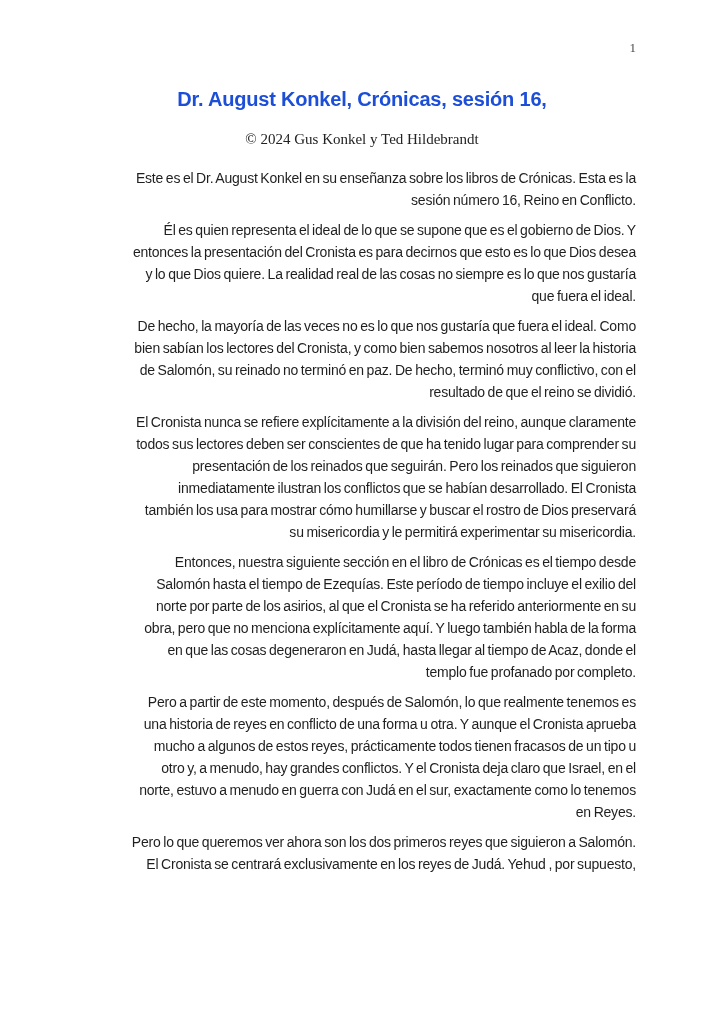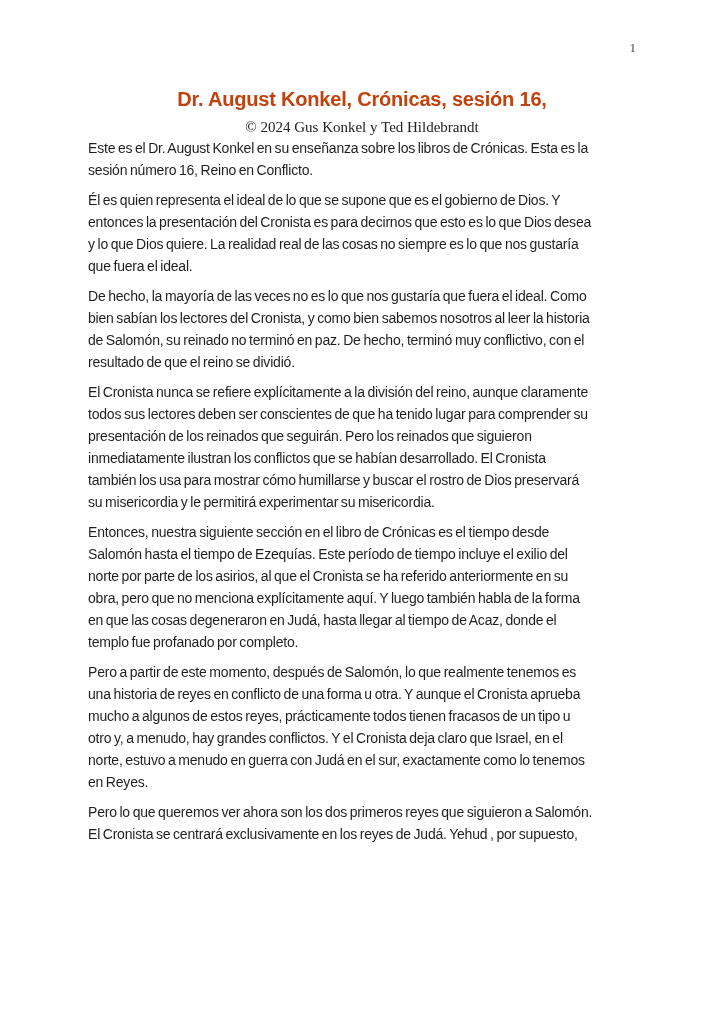--- a/index.html
+++ b/index.html
@@ -24,36 +24,38 @@
     font-size: 13px;
     color: #4a4a4a;
   }
   .doc-title {
     padding-top: 84px;
     text-align: center;
     font-weight: bold;
     font-size: 20px;
     line-height: 30px;
     letter-spacing: -0.2px;
-    color: #c2410c;
+    color: #1d4ed8;
   }
   .copyright {
-    margin-top: 3px;
+    margin-top: 15px;
     text-align: center;
     font-family: "Liberation Serif", serif;
     font-size: 15px;
     line-height: 20px;
     color: #222222;
   }
   .doc-body {
+    margin-top: 18px;
     padding: 0 88px;
     font-size: 14px;
     line-height: 22px;
     letter-spacing: -0.2px;
     word-spacing: -1px;
+    text-align: right;
   }
   .para {
     margin: 0 0 8px 0;
     white-space: pre;   
   }
 </style>
 </head>
 <body>
 
 <div class="page">

